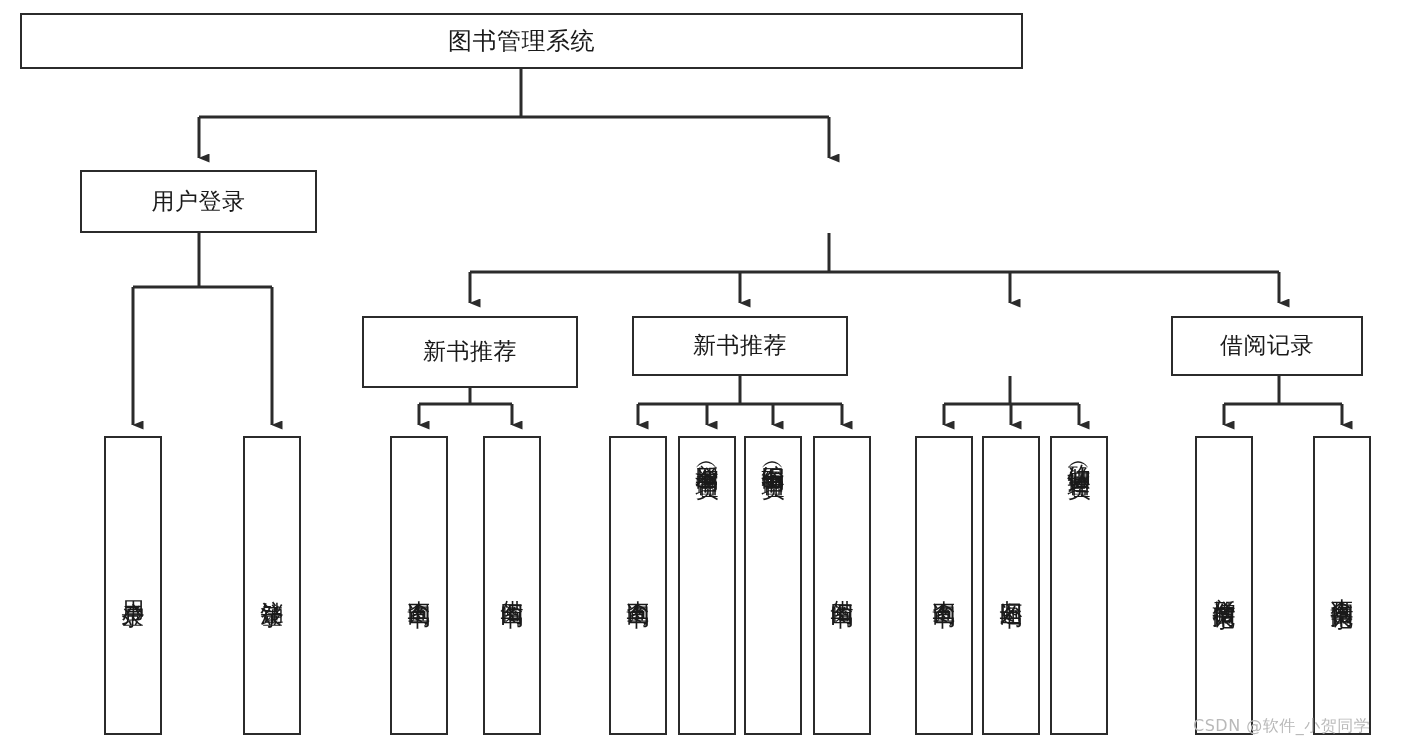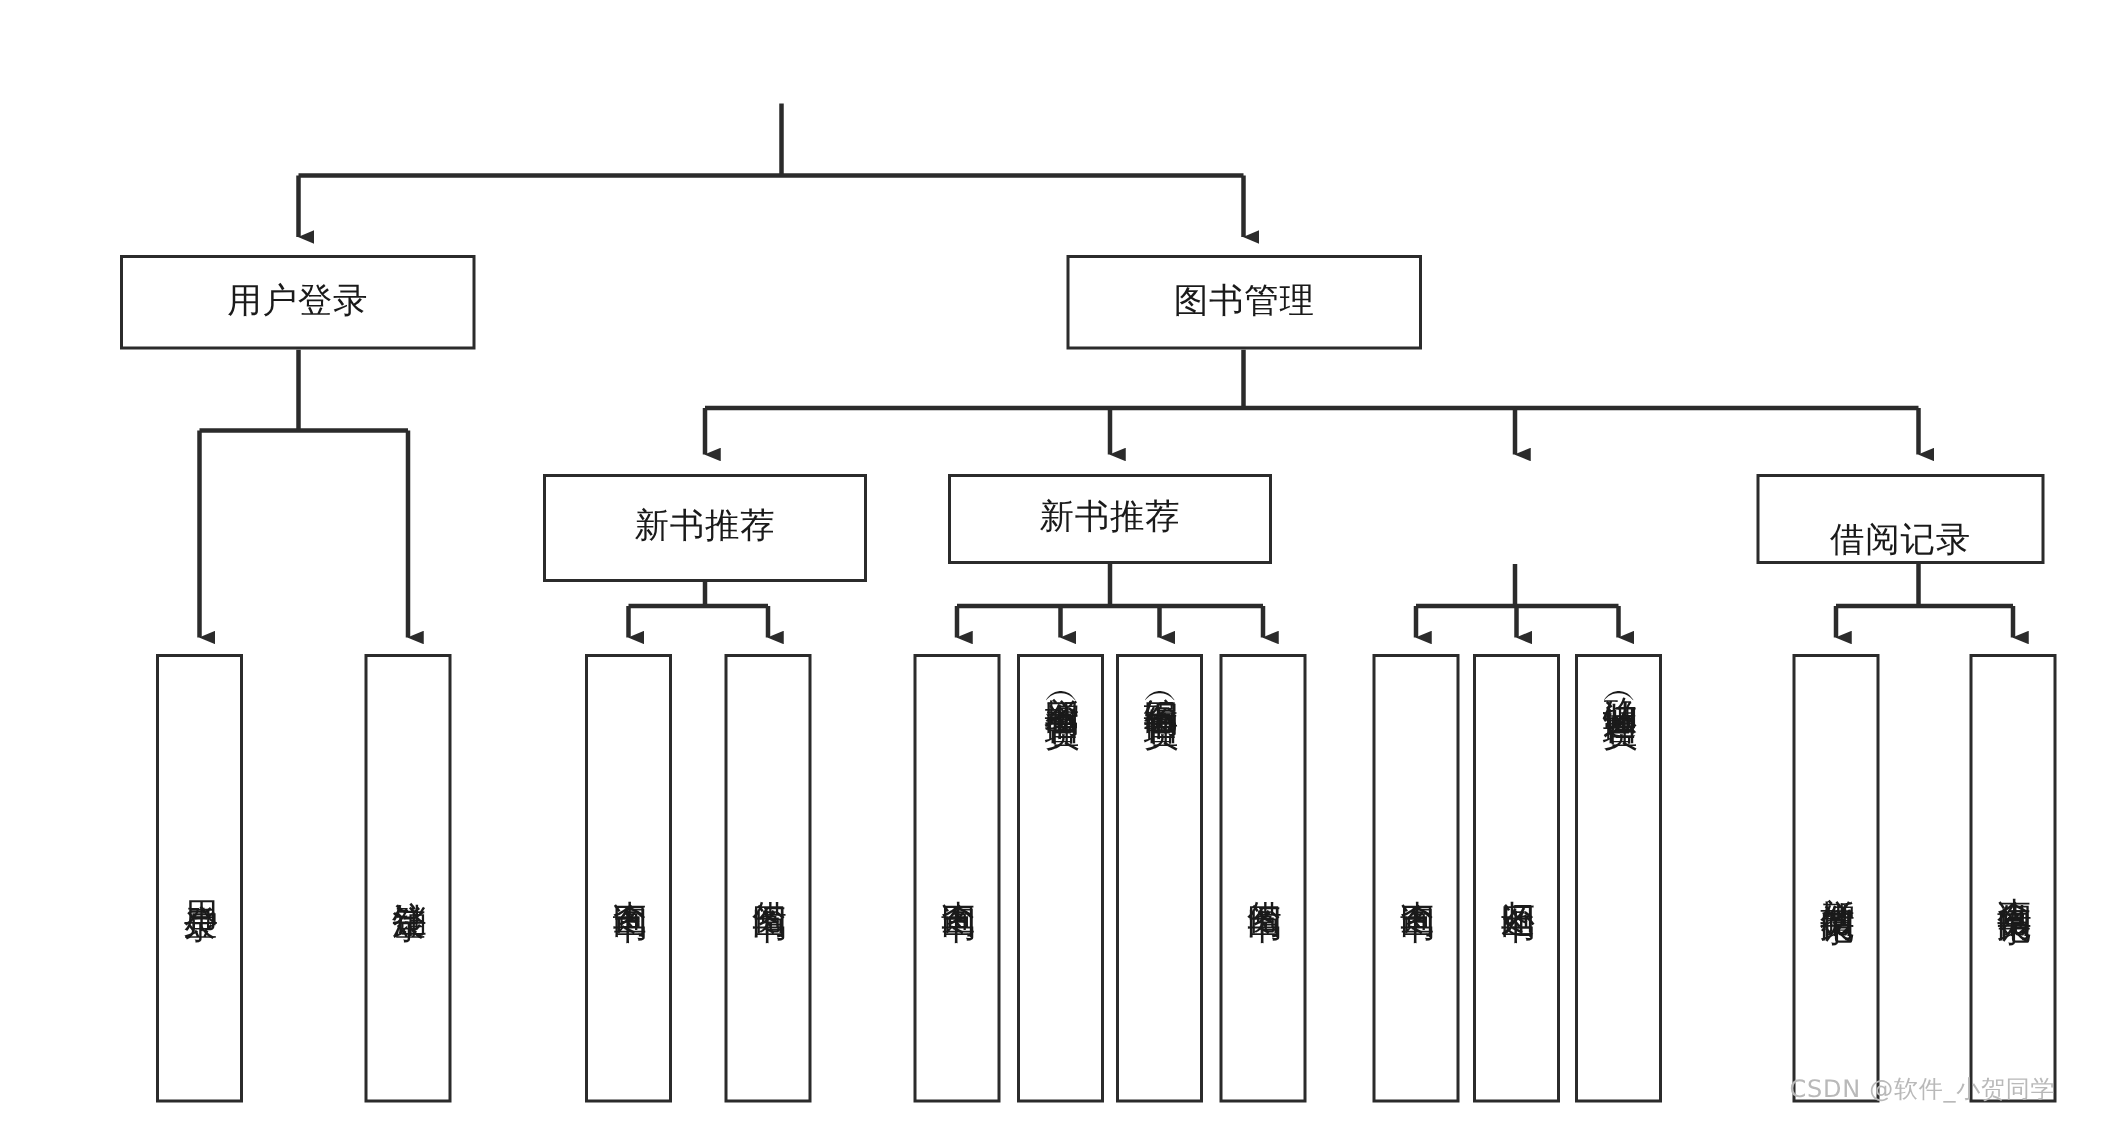--- a/index.html
+++ b/index.html
@@ -125,35 +125,35 @@
       <path d="M 1011,404 L 1011,425" marker-end="url(#arrowhead)"></path>
       <path d="M 1079,404 L 1079,425" marker-end="url(#arrowhead)"></path>
 
       <path d="M 1279,376 L 1279,404"></path>
       <path d="M 1224,404 L 1342,404"></path>
       <path d="M 1224,404 L 1224,425" marker-end="url(#arrowhead)"></path>
       <path d="M 1342,404 L 1342,425" marker-end="url(#arrowhead)"></path>
     </g>
   </svg>
 
+  <div class="node horiz root" style="left:20px; top:13px; width:1003px; height:56px;">
+    <span class="node-label">图书管理系统</span>
+  </div>
 
   <div class="node horiz" style="left:80px; top:170px; width:237px; height:63px;">
     <span class="node-label">用户登录</span>
   </div>
-  <div class="node horiz" style="left:711px; top:170px; width:237px; height:63px;">
-    <span class="node-label">图书管理</span>
-  </div>
 
   <div class="node horiz" style="left:362px; top:316px; width:216px; height:72px;">
     <span class="node-label">新书推荐</span>
   </div>
   <div class="node horiz" style="left:632px; top:316px; width:216px; height:60px;">
     <span class="node-label">新书推荐</span>
   </div>
-  <div class="node horiz" style="left:1171px; top:316px; width:192px; height:60px;align-items:flex-end;">
+  <div class="node horiz" style="left:1171px; top:316px; width:192px; height:60px;">
     <span class="node-label">借阅记录</span>
   </div>
 
   <div class="node vert center-text" style="left:104px; top:436px; width:58px; height:299px;">
     <span class="node-label">用户登录</span>
   </div>
   <div class="node vert center-text" style="left:243px; top:436px; width:58px; height:299px;">
     <span class="node-label">注销登录</span>
   </div>
 

